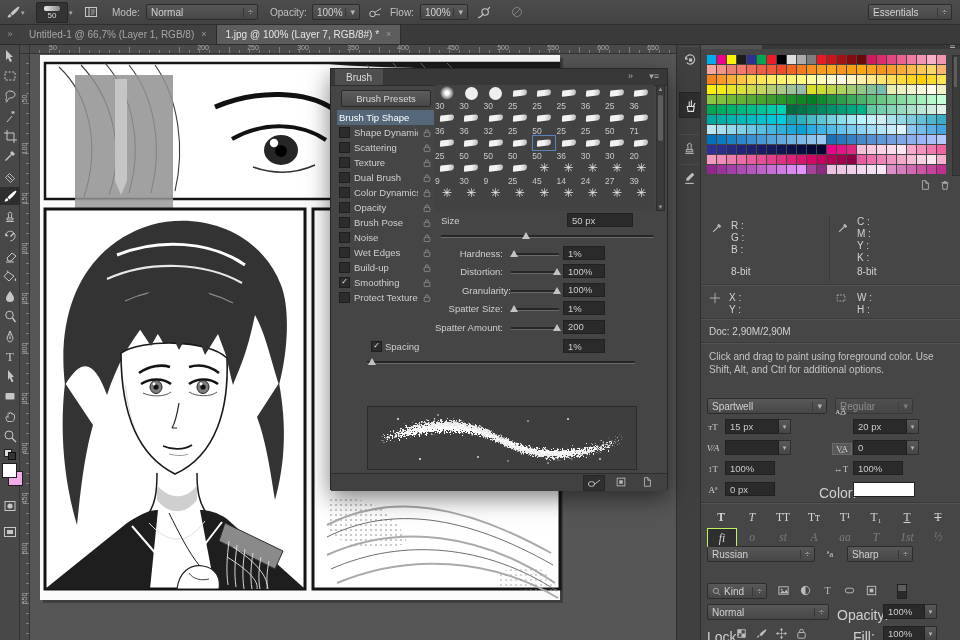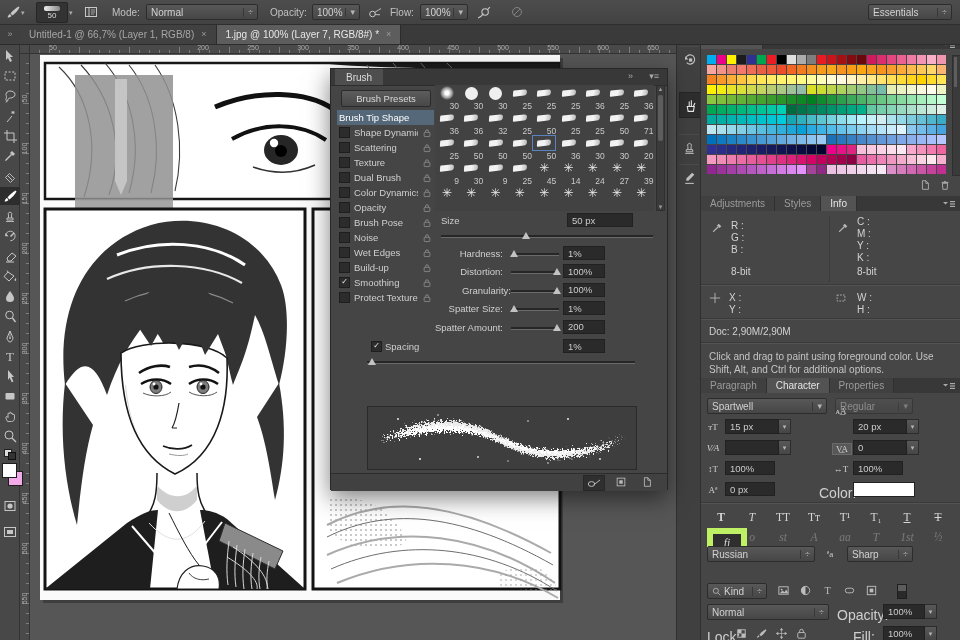--- a/index.html
+++ b/index.html
@@ -53,21 +53,21 @@
   #bp-list{position:absolute;left:6px;top:41px;width:97px}
   .bp-row{height:15px;display:flex;align-items:center;font-size:9.5px;color:#cfcfcf;padding:0 2px;gap:4px}
   .bp-row.selhead{background:#54687a;color:#fff;justify-content:center}
   .bp-row .lbl{flex:1 1 auto;white-space:nowrap;overflow:hidden}
   .cb{width:9px;height:9px;background:#2c2c2c;border:1px solid #1e1e1e;color:#e6e6e6;font-size:8px;line-height:8px;text-align:center;flex:0 0 auto}
   .lock{flex:0 0 auto;color:#9a9a9a}
   
   #tip-grid{position:absolute;left:104px;top:16px;width:219px;height:126px;overflow:hidden;background:#424242}
   .tip{position:absolute;width:24px;height:25px}
   .tip .shape{width:24px;height:16px;display:flex;align-items:center;justify-content:center}
-  .tip .num{width:24px;height:9px;font-size:8.5px;color:#c9c9c9;text-align:right}
+  .tip .num{width:24px;height:9px;font-size:8.5px;color:#c9c9c9;text-align:left}
   .tip.selected .shape{outline:1px solid #5b82c0;outline-offset:-1px}
   .dab-soft{width:14px;height:14px;border-radius:50%;background:radial-gradient(circle,#fff 18%,rgba(255,255,255,.45) 52%,rgba(255,255,255,0) 72%)}
   .dab-hard{width:13px;height:13px;border-radius:50%;background:#efefef}
   .dab-flat{width:14px;height:6px;border-radius:1px 3px 3px 1px;background:linear-gradient(90deg,#f2f2f2 55%,#b9b9b9);transform:rotate(-6deg) skewX(-10deg)}
   .dab-spatter{font-size:12px;color:#e6e6e6;line-height:12px}
   #tip-scroll{position:absolute;left:325px;top:16px;width:9px;height:126px;background:#3a3a3a;border:1px solid #2e2e2e;box-sizing:border-box}
   #tip-thumb{position:absolute;left:1px;top:9px;width:5px;height:46px;background:#5d5d5d;border-radius:2px}
   .scroll-arrow{position:absolute;left:0;width:7px;text-align:center;font-size:6px;color:#999}
   
   .fieldbox{position:absolute;height:14px;background:#2a2a2a;border:1px solid #212121;color:#ccc;
@@ -99,21 +99,21 @@
   #swatch-thumb{position:absolute;left:1px;top:1px;width:3px;height:30px;background:#5d5d5d}
   .mini-icon{position:absolute;width:16px;height:14px;display:flex;align-items:center;justify-content:center;color:#b5b5b5}
   
   .info-label{position:absolute;font-size:10px;color:#d2d2d2;white-space:pre}
   .info-icon{position:absolute;color:#b9b9b9}
   #info-hint{position:absolute;left:8px;width:244px;font-size:10px;color:#c4c4c4;line-height:13px}
   
   .char-icon{position:absolute;font-size:9px;color:#cfcfcf;width:18px;text-align:center;font-family:"Liberation Serif",serif}
   .char-btn{position:absolute;width:28px;height:17px;display:flex;align-items:center;justify-content:center;
     font-family:"Liberation Serif",serif;font-size:11.5px;color:#d6d6d6}
-  .char-btn.pressed{background:#2f2f2f;border:6px solid #bef264}
+  .char-btn.pressed{background:#2f2f2f;border:1px solid #bef264}
   .char-btn.disabled{color:#7b7b7b}
   .u{text-decoration:underline}.st{text-decoration:line-through}.it{font-style:italic}.bd{font-weight:bold}
   .sel.disabled{opacity:.5}
   #color-swatch-char{position:absolute;background:#fff;border:1px solid #222;height:13px}
   
   .lr-icon{position:absolute;width:16px;height:15px;display:flex;align-items:center;justify-content:center;color:#bdbdbd}
   .lr-label{position:absolute;font-size:14px;color:#cfcfcf}
   .valsel{position:absolute;height:15px;display:flex;box-sizing:border-box}
   .valsel .vf{background:#2a2a2a;border:1px solid #212121;color:#ccc;font-size:9.5px;display:flex;align-items:center;padding:0 4px;flex:1 1 auto}
   .valsel .vd{width:11px;background:linear-gradient(#585858,#464646);border:1px solid #2c2c2c;border-left:none;
@@ -1417,33 +1417,20 @@
         <path d="M4 2h4l3 3v7H4z" fill="none" stroke="currentColor"></path>
         <path d="M8 2v3h3" fill="none" stroke="currentColor"></path>
       </svg>
     </span>
   <span class="mini-icon" style="left:236px;top:148px">
       <svg width="12" height="12" viewBox="0 0 14 14">
         <path d="M4 5h6l-.5 7h-5zM3 4h8M6 4V3h2v1" fill="none" stroke="currentColor"></path>
       </svg>
     </span>
 
-  <div class="ptabs" id="info-tabs" style="top:166px">
-      <div class="ptab">Adjustments</div>
-      <div class="ptab">Styles</div>
-      <div class="ptab active">Info</div>
-      <span class="pmenu" style="top: 4px;">
-        <svg width="14" height="9" viewBox="0 0 14 9">
-          <path d="M1 2l2.5 2.5L6 2z" fill="currentColor"></path>
-          <rect x="8" y="1" width="5" height="1.2" fill="currentColor"></rect>
-          <rect x="8" y="3.4" width="5" height="1.2" fill="currentColor"></rect>
-          <rect x="8" y="5.8" width="5" height="1.2" fill="currentColor"></rect>
-        </svg>
-      </span>
-    </div>
   <div id="info-content">
     <span class="info-icon" style="left:10px;top:192px">
         <svg width="12" height="12" viewBox="0 0 14 14">
           <path d="M9 2l3 3-2 2-3-3z" fill="currentColor"></path>
           <path d="M8 5L2.5 10.5 2 12l1.5-.5L9 6z" fill="currentColor"></path>
         </svg>
       </span>
     <span class="info-icon" style="left:136px;top:192px">
         <svg width="12" height="12" viewBox="0 0 14 14">
           <path d="M9 2l3 3-2 2-3-3z" fill="currentColor"></path>
@@ -1482,33 +1469,20 @@
       <div id="info-wh">
         <span class="info-label" style="left:156px;top:262px">W :</span>
         <span class="info-label" style="left:156px;top:274px">H :</span>
       </div>
     <div class="hr" style="top:288px"></div>
     <span class="info-label" style="left:8px;top:296px">Doc: 2,90M/2,90M</span>
     <div class="hr" style="top:312px"></div>
     <div id="info-hint" style="top:320px">Click and drag to paint using foreground color.  Use Shift, Alt, and Ctrl for additional options.</div>
   </div>
 
-  <div class="ptabs" id="char-tabs" style="top:348px">
-      <div class="ptab">Paragraph</div>
-      <div class="ptab active">Character</div>
-      <div class="ptab">Properties</div>
-      <span class="pmenu" style="top: 4px;">
-        <svg width="14" height="9" viewBox="0 0 14 9">
-          <path d="M1 2l2.5 2.5L6 2z" fill="currentColor"></path>
-          <rect x="8" y="1" width="5" height="1.2" fill="currentColor"></rect>
-          <rect x="8" y="3.4" width="5" height="1.2" fill="currentColor"></rect>
-          <rect x="8" y="5.8" width="5" height="1.2" fill="currentColor"></rect>
-        </svg>
-      </span>
-    </div>
   <div class="sel" style="left:6px;top:368px;width:120px">
       <span>Spartwell</span>
       <span class="dd">▾</span>
     </div>
   <div class="sel disabled" style="left:134px;top:368px;width:78px">
       <span>Regular</span>
       <span class="dd">▾</span>
     </div>
   <span class="char-icon" style="left:3px;top:392px">тT</span>
   <div class="valsel" style="left:24px;top:389px;width:66px">

